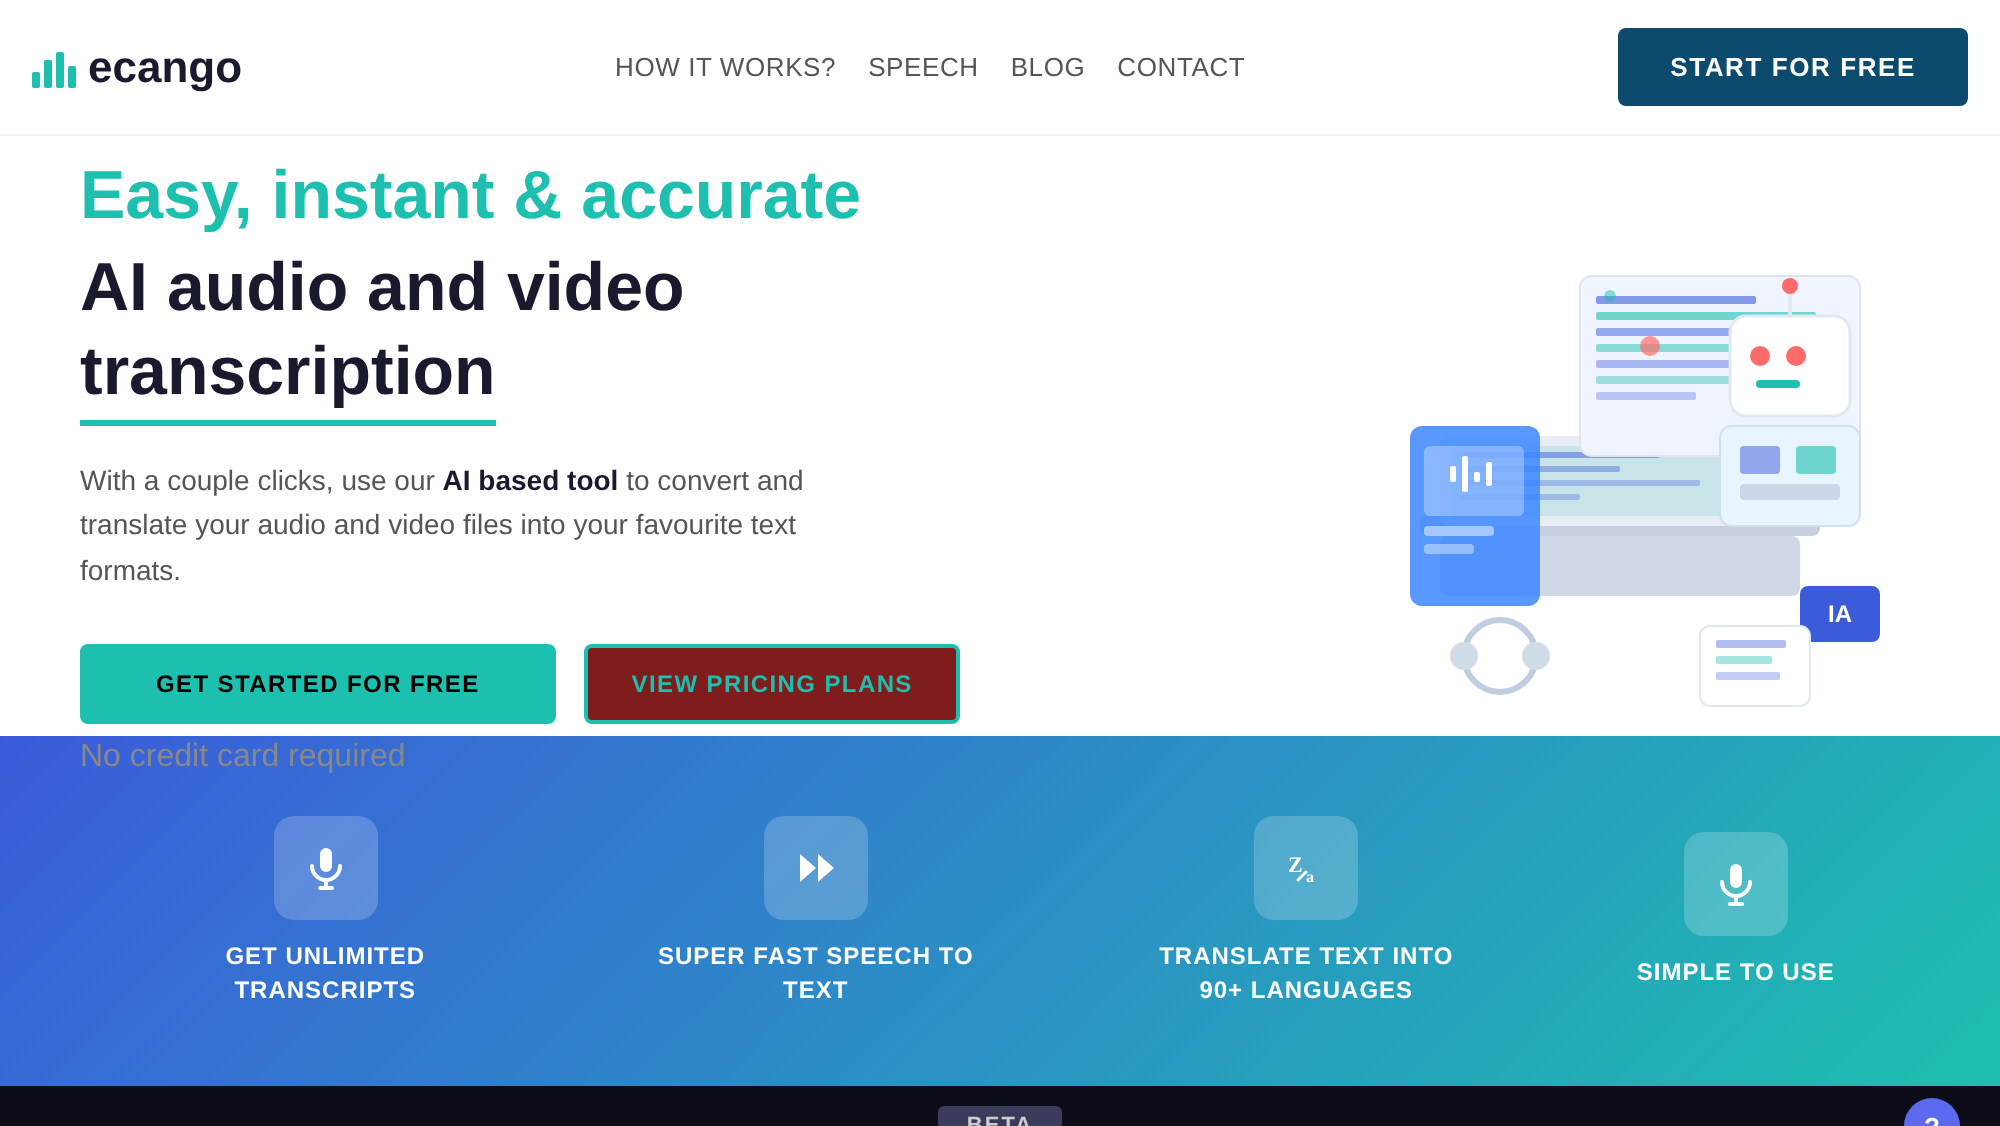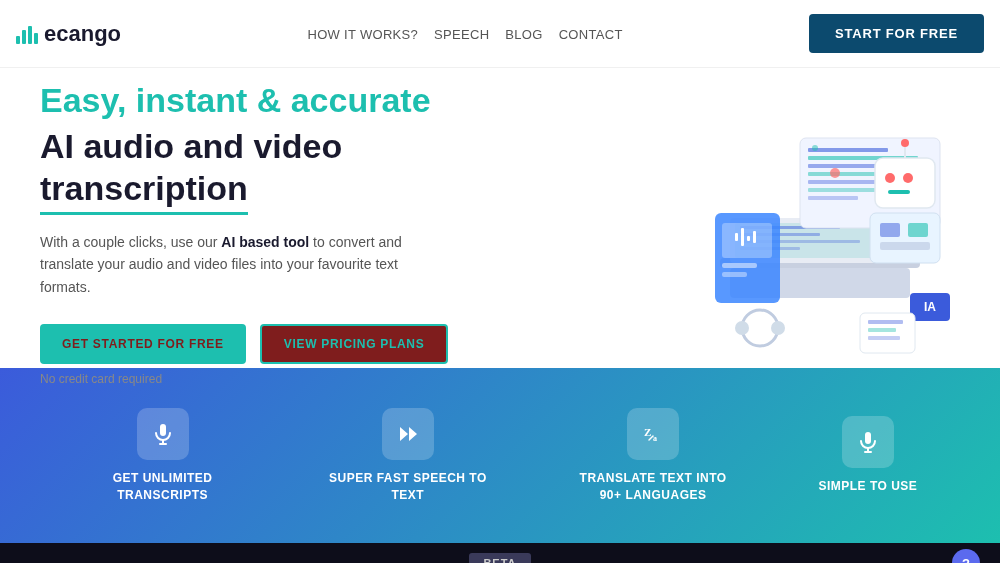--- a/index.html
+++ b/index.html
@@ -104,52 +104,52 @@
       color: #1a1a2e;
     }
     .hero-buttons {
       display: flex;
       align-items: center;
       gap: 14px;
       flex-wrap: wrap;
     }
     .btn-primary {
       background: #1dbfaf;
-      color: #7f1d1d;
+      color: #000000;
       border: none;
       border-radius: 4px;
-      padding: 13px 22px;
+      padding: 13px 38px;
       font-size: 12px;
       font-weight: 700;
       letter-spacing: 0.7px;
       text-transform: uppercase;
       cursor: pointer;
     }
     .btn-secondary {
       background: #7f1d1d;
       color: #1dbfaf;
       border: 2px solid #1dbfaf;
       border-radius: 4px;
       padding: 11px 22px;
       font-size: 12px;
       font-weight: 700;
       letter-spacing: 0.7px;
       text-transform: uppercase;
       cursor: pointer;
     }
     .no-cc {
-      font-size: 12px;
+      font-size: 16px;
       color: #888;
       margin-top: 8px;
     }
 
     
     .hero-image {
       position: absolute;
-      right: 20px;
+      right: 30px;
       top: 10px;
       width: 320px;
       height: 290px;
       text-decoration: underline;
     }
     
 
     
     .features {
       background: linear-gradient(135deg, #3b5bdb 0%, #1dbfaf 100%);

